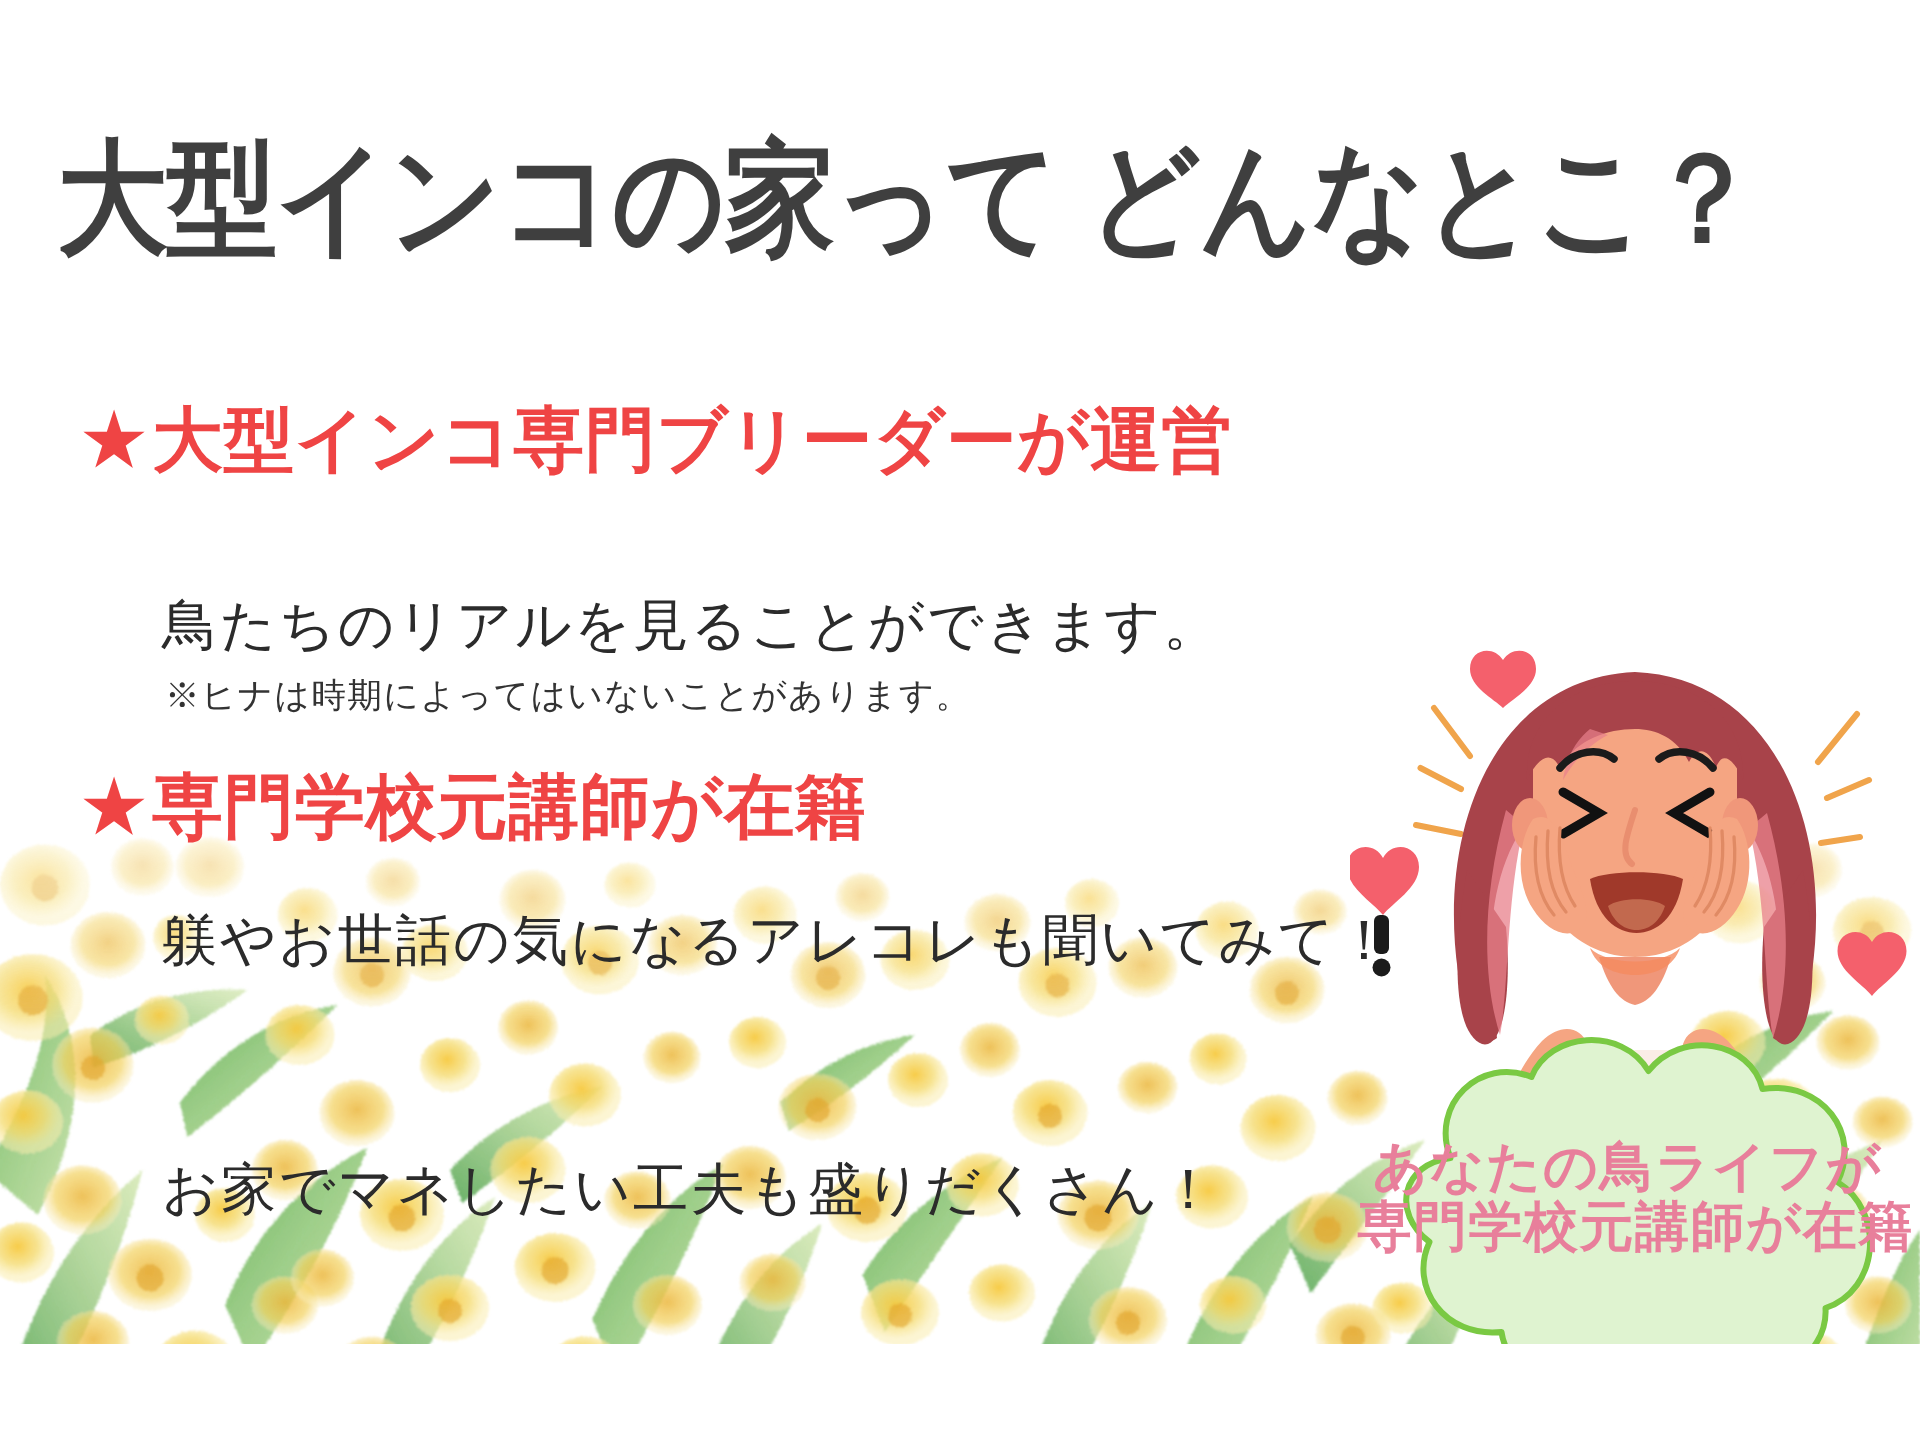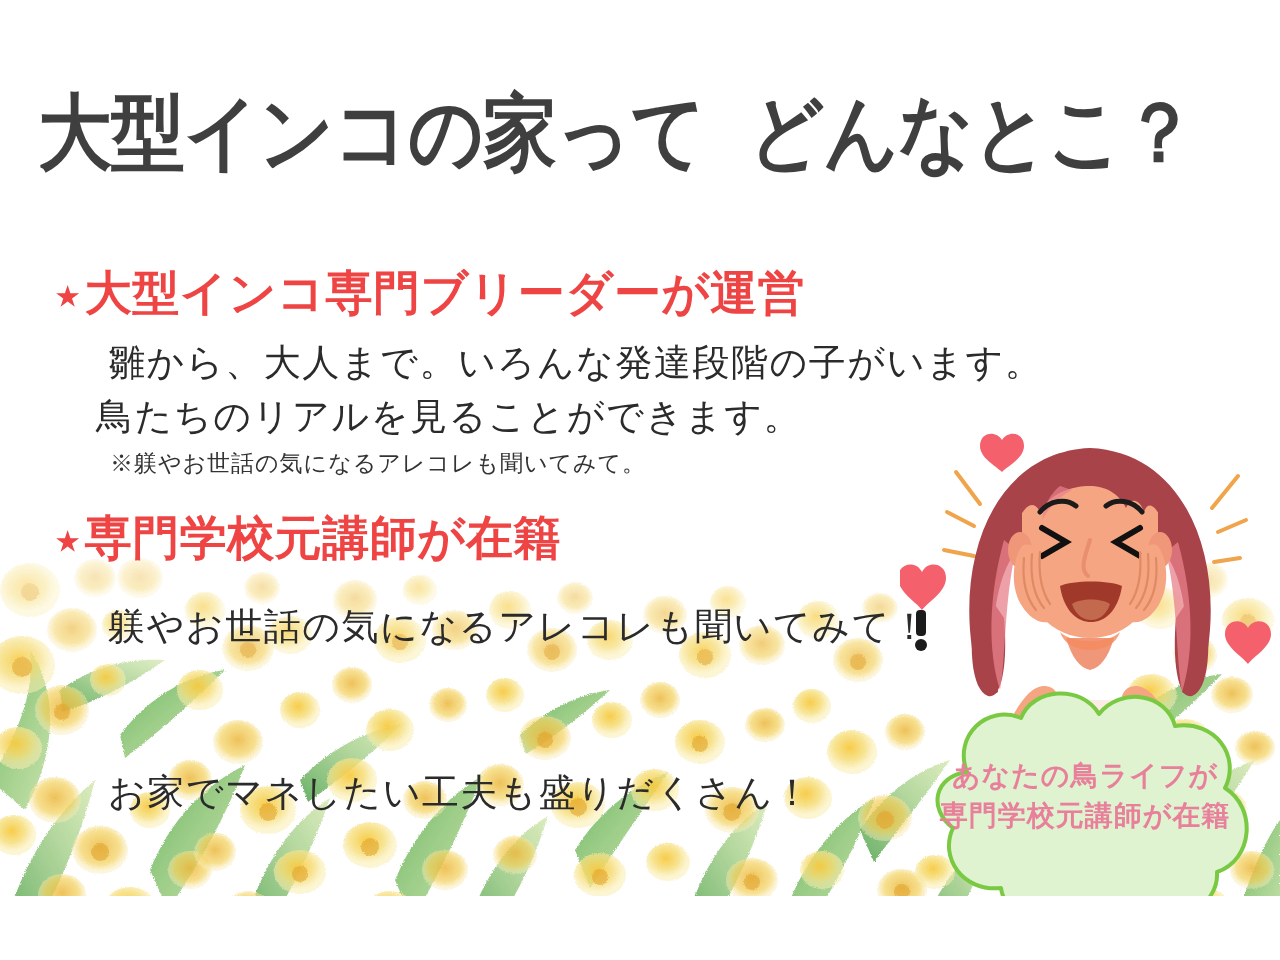--- a/index.html
+++ b/index.html
@@ -6,21 +6,21 @@
     margin: 0;
     padding: 0;
     background: #ffffff;
   }
   #canvas {
     position: relative;
     width: 1280px;
     height: 896px;
     overflow: hidden;
     background: #ffffff;
-    font-family: Liberation Mono, monospace;
+    font-family: Liberation Sans, sans-serif;
   }
 
   
   #flower-bg {
     position: absolute;
     left: 0;
     top: 480px;
     width: 1280px;
     height: 458px;
     pointer-events: none;
@@ -70,21 +70,21 @@
   .note-line {
     position: absolute;
     font-size: 23px;
     color: #333333;
     white-space: nowrap;
     letter-spacing: 1px;
   }
 
   #feat1-heading { left: 55px;  top: 262px; }
   #feat1-line1   { left: 108px; top: 338px; }
-  #feat1-line2   { left: 96px; top: 392px; }
+  #feat1-line2   { left: 108px; top: 392px; }
   #feat1-note    { left: 110px; top: 448px; }
 
   #feat2-heading { left: 55px;  top: 507px; }
   #feat2-line1   { left: 108px; top: 602px; }
 
   #feat3-heading { left: 55px;  top: 700px; }
   #feat3-line1   { left: 108px; top: 768px; }
 
   
   #illustration {
@@ -103,21 +103,21 @@
     width: 360px;
     height: 255px;
   }
   #speech-bubble .bubble-text {
     position: absolute;
     left: 0;
     top: 78px;
     width: 360px;
     text-align: center;
     color: #E87F9B;
-    font-size: 28px;
+    font-size: 36px;
     font-weight: bold;
     line-height: 40px;
     letter-spacing: 1px;
   }
   #speech-bubble .bubble-text div { white-space: nowrap; }
 </style>
 </head>
 <body>
 
 <div id="canvas">
@@ -315,23 +315,22 @@
         </g>
       </svg>
     </div>
   </div>
 
   <div id="page-title">大型インコの家って どんなとこ？</div>
 
   <div class="feature-heading" id="feat1-heading">
     <span class="star">★</span><span>大型インコ専門ブリーダーが運営</span>
   </div>
-  <div class="body-line" id="feat1-line1">雛から、大人まで。いろんな発達段階の子がいます。</div>
   <div class="body-line" id="feat1-line2">鳥たちのリアルを見ることができます。</div>
-  <div class="note-line" id="feat1-note">※躾やお世話の気になるアレコレも聞いてみて。</div>
+  <div class="note-line" id="feat1-note">※ヒナは時期によってはいないことがあります。</div>
 
   <div class="feature-heading" id="feat2-heading">
     <span class="star">★</span><span>専門学校元講師が在籍</span>
   </div>
   <div class="body-line" id="feat2-line1">躾やお世話の気になるアレコレも聞いてみて！</div>
 
   <div class="body-line" id="feat3-line1">お家でマネしたい工夫も盛りだくさん！</div>
 
   <div id="illustration">
     <svg width="380" height="420" viewBox="0 0 380 420">

